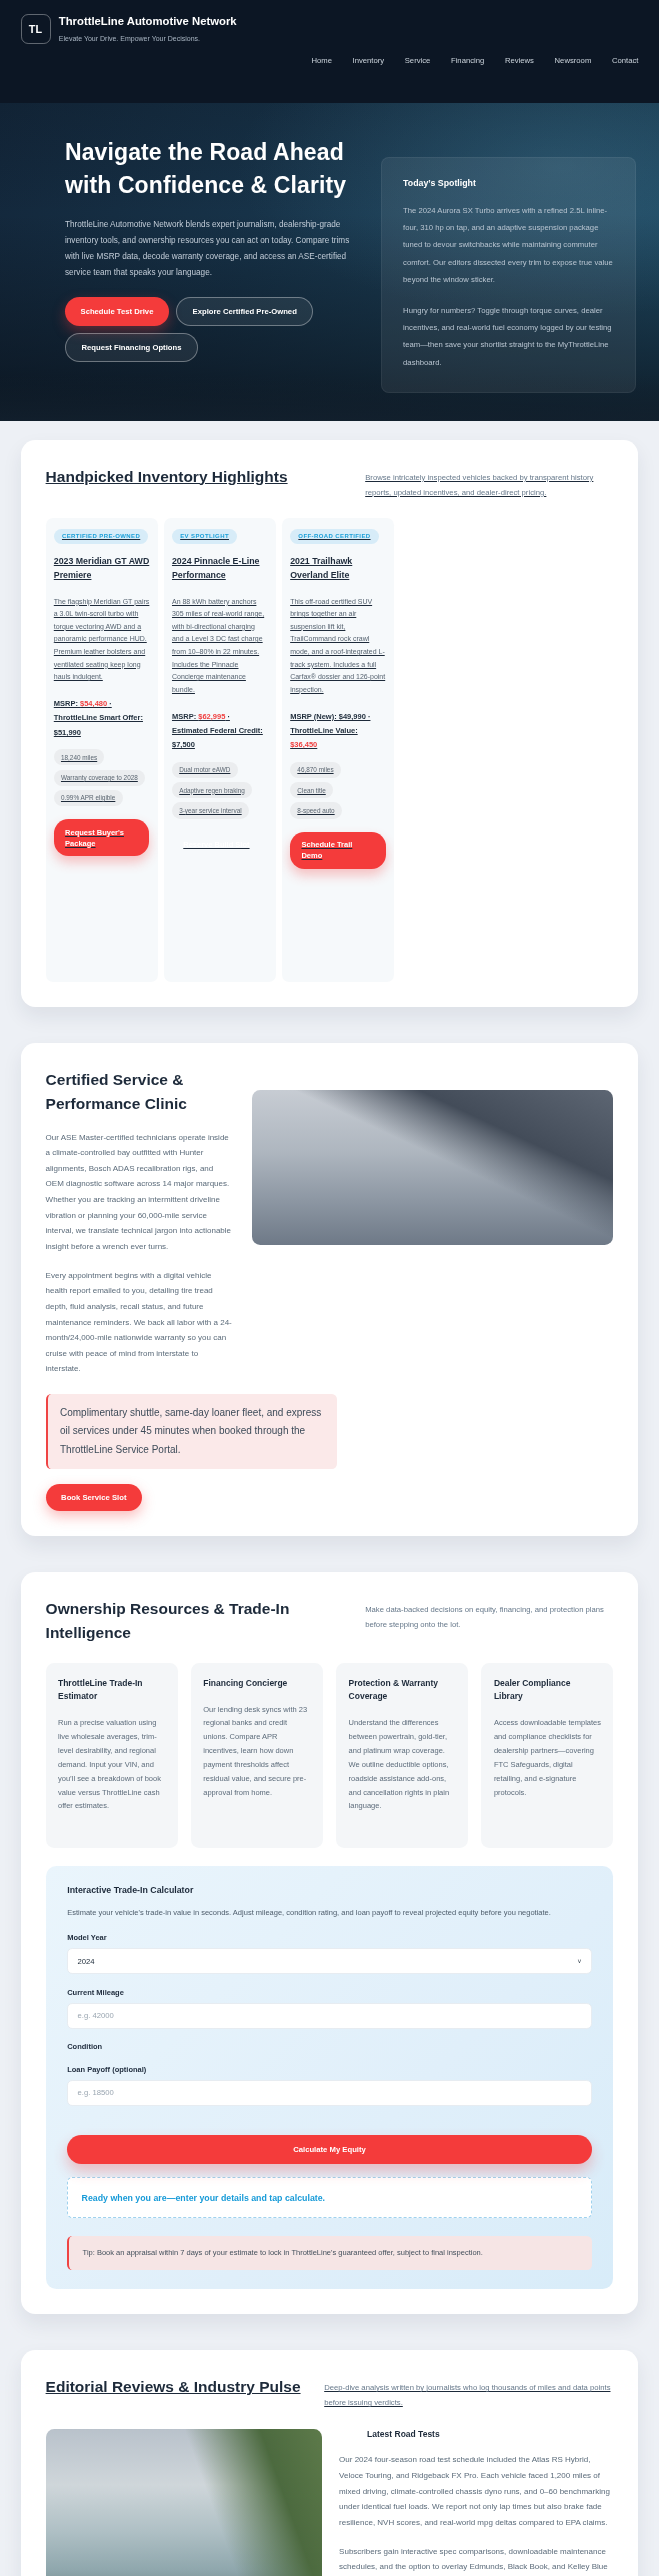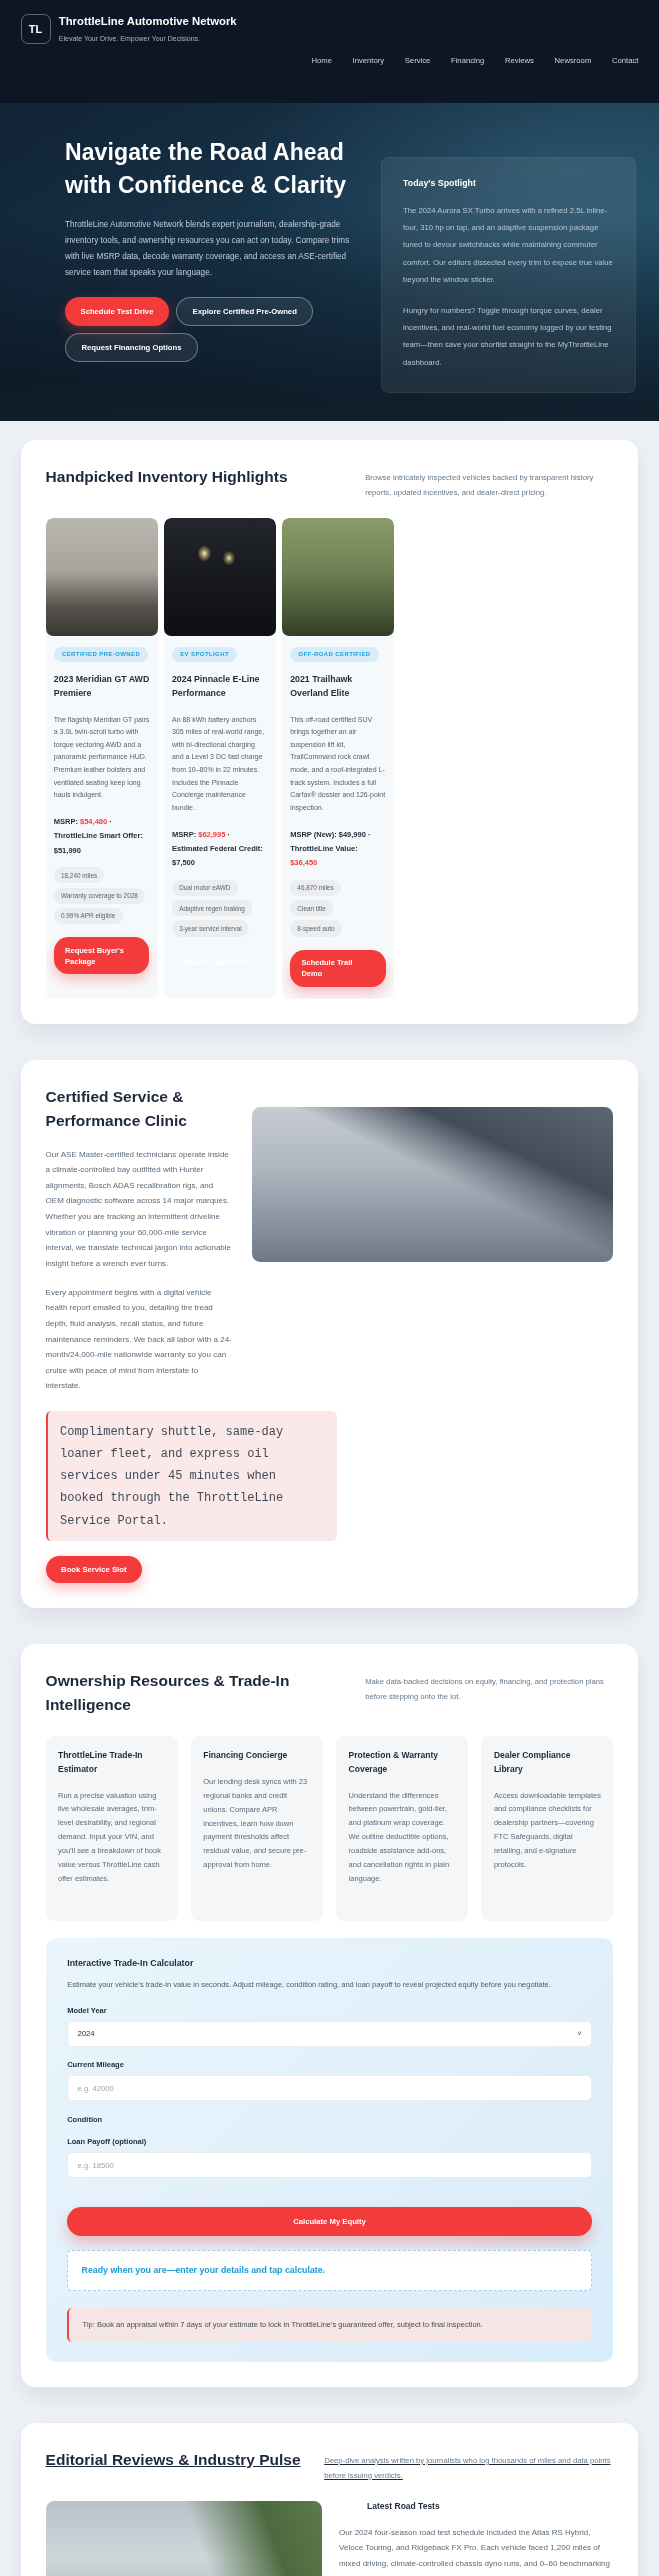--- a/index.html
+++ b/index.html
@@ -63,21 +63,21 @@
   main { padding-top:18.5px; }
   .card-section {
     background:#fff; border-radius:14.4px; margin:0 20.6px 36px 20.6px;
     padding:25px; box-shadow:0 9.3px 20.6px rgba(25,40,60,0.08);
   }
   .sec-head { display:grid; grid-template-columns:299px 1fr; gap:20.6px; margin-bottom:18.5px; }
   .sec-head h2 { font-size:15.5px; line-height:1.55; color:#1d2a3a; font-weight:bold; }
   .sec-head .sec-sub { color:#66788a; font-size:7.7px; line-height:1.95; padding-top:5.2px; max-width:289px; }
   
   .inv-grid { display:grid; grid-template-columns:repeat(3,112px); gap:6.2px; min-height:464px; }
-  .inv-card { background:#f6f9fb; border-radius:7.2px; display:flex; flex-direction:column; overflow:hidden; }
+  .inv-card { background:#f6f9fb; border-radius:7.2px; display:flex; flex-direction:row; overflow:hidden; }
   .inv-img { height:118px; border-radius:7.2px; }
   .img-cpo { background:linear-gradient(180deg,#b9b7b0 0%,#a8a49c 45%,#57534d 75%,#3a3733 100%); }
   .img-ev  { background:radial-gradient(17.5px 20.6px at 36% 30%, #f5ecca 0%, #8d815a 18%, transparent 40%),
              radial-gradient(15.5px 18.5px at 58% 34%, #efe6c2 0%, #7d7350 18%, transparent 40%),
              linear-gradient(180deg,#23262c 0%,#15171c 60%,#0d0f13 100%); }
   .img-trail { background:linear-gradient(180deg,#8a9a6b 0%,#6f8154 45%,#4c5a39 78%,#333d26 100%); }
   .inv-body { padding:10.3px 8.2px 12.4px 8.2px; display:flex; flex-direction:column; flex:1; }
   .badge {
     align-self:flex-start; background:#d7ecf8; color:#1a9fd8; font-size:6px; font-weight:bold;
     letter-spacing:0.4px; padding:4.6px 8.2px; border-radius:9.3px;
@@ -95,21 +95,21 @@
   
   .service-grid { display:grid; grid-template-columns:1fr 361px; gap:20.6px; }
   .service-copy h2 { font-size:15.5px; line-height:1.55; font-weight:bold; }
   .service-copy p { color:#5b6b7a; font-size:8px; line-height:1.95; margin-top:13.4px; }
   .service-img { height:155px; border-radius:8.2px; margin-top:21.6px;
     background:
       linear-gradient(205deg, #5d6673 0%, #434c59 28%, transparent 46%),
       linear-gradient(180deg,#c7ccd3 0%,#aeb6bf 40%,#8e98a4 70%,#6e7987 100%); }
   .callout {
     margin-top:17.5px; background:#fbe9e9; border-left:2.1px solid #ef4444; border-radius:5.2px;
-    padding:9.3px 12.4px; max-width:291px; color:#3d4b59; font-size:12px; line-height:1.85;font-family:Liberation Mono, monospace;
+    padding:9.3px 12.4px; max-width:291px; color:#3d4b59; font-size:10px; line-height:1.85;
   }
   .service-btn { margin-top:15.5px; }
   
   .own-grid { display:grid; grid-template-columns:repeat(4,1fr); gap:13.4px; margin-bottom:17.5px; }
   .own-card { background:#f4f6f8; border-radius:8.2px; padding:13.4px 12.4px 17.5px 12.4px; min-height:185px; }
   .own-card h3 { font-size:8.5px; font-weight:bold; line-height:1.6; color:#1d2a3a; }
   .own-card p { font-size:7.5px; color:#5d6c7b; line-height:1.85; margin-top:12.4px; }
   .calc-panel {
     background:linear-gradient(135deg,#eaf5fc 0%,#e0effa 60%,#d8ecf9 100%);
     border-radius:10.3px; padding:19.6px 21.6px;
@@ -182,21 +182,21 @@
     <aside class="spotlight">
       <h3>Today’s Spotlight</h3>
       <p>The 2024 Aurora SX Turbo arrives with a refined 2.5L inline-four, 310 hp on tap, and an adaptive suspension package tuned to devour switchbacks while maintaining commuter comfort. Our editors dissected every trim to expose true value beyond the window sticker.</p>
       <p>Hungry for numbers? Toggle through torque curves, dealer incentives, and real-world fuel economy logged by our testing team—then save your shortlist straight to the MyThrottleLine dashboard.</p>
     </aside>
   </div>
 </section>
 
 <main>
 
-<section class="card-section" style="min-height:556px;">
+<section class="card-section" style="min-height:556px;text-decoration:underline;">
   <div class="sec-head">
     <h2>Handpicked Inventory Highlights</h2>
     <div class="sec-sub">Browse intricately inspected vehicles backed by transparent history reports, updated incentives, and dealer-direct pricing.</div>
   </div>
   <div class="inv-grid">
 
     <article class="inv-card">
       <div class="inv-img img-cpo"></div>
       <div class="inv-body">
         <span class="badge">CERTIFIED PRE-OWNED</span>

